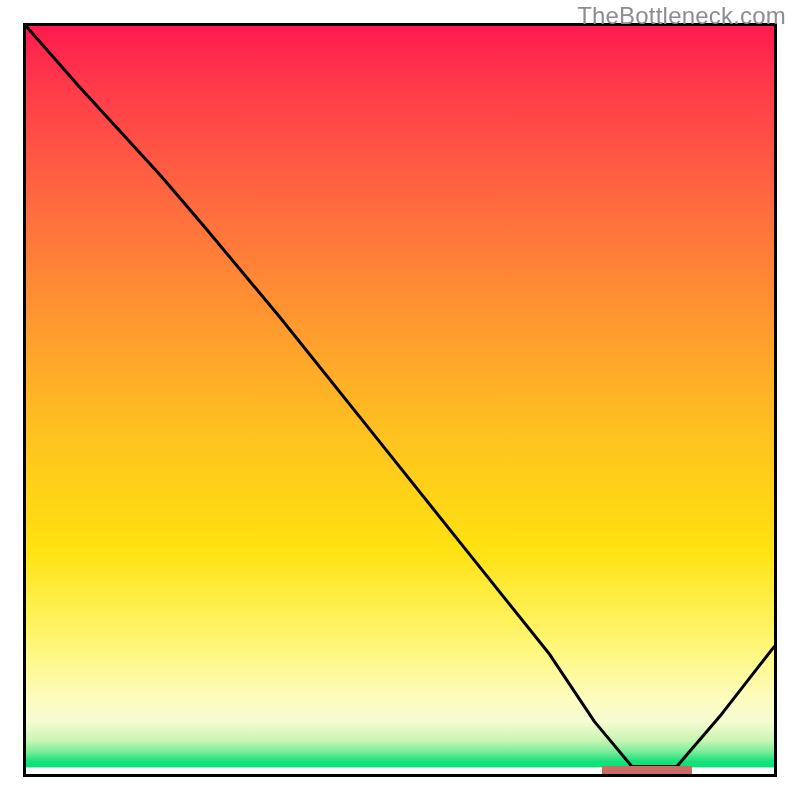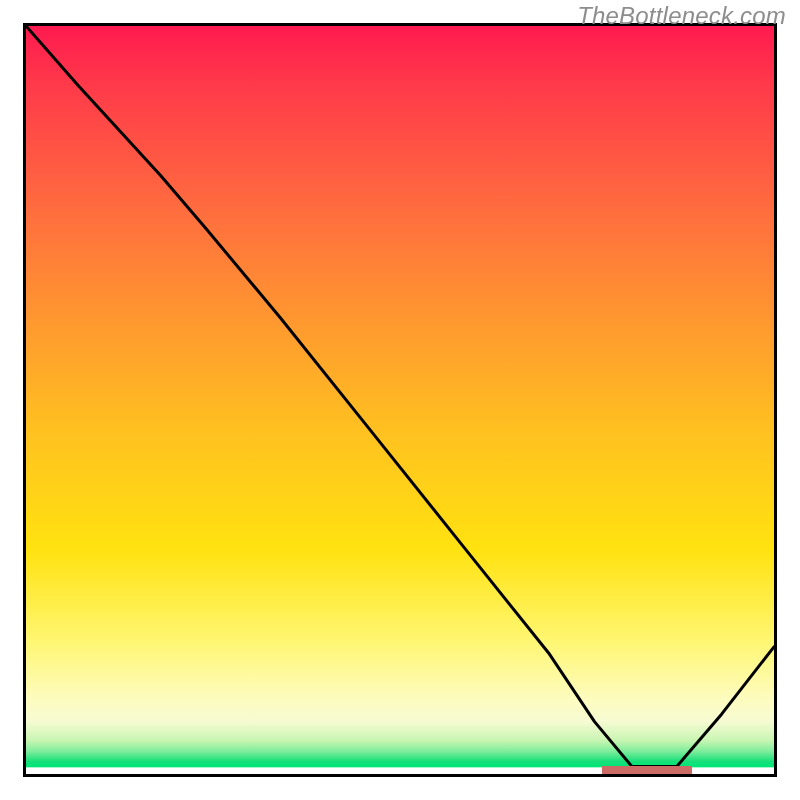--- a/index.html
+++ b/index.html
@@ -8,21 +8,20 @@
     width: 800px;
     height: 800px;
     overflow: hidden;
     background: #ffffff;
     font-family: Arial, Helvetica, sans-serif;
   }
   .wrapper {
     position: relative;
     width: 800px;
     height: 712px;
-    font-style: italic;
   }
   .watermark {
     position: absolute;
     top: 2px;
     right: 14px;
     font-size: 24px;
     font-weight: 400;
     color: #8d8d8d;
     letter-spacing: 0.2px;
     z-index: 5;

